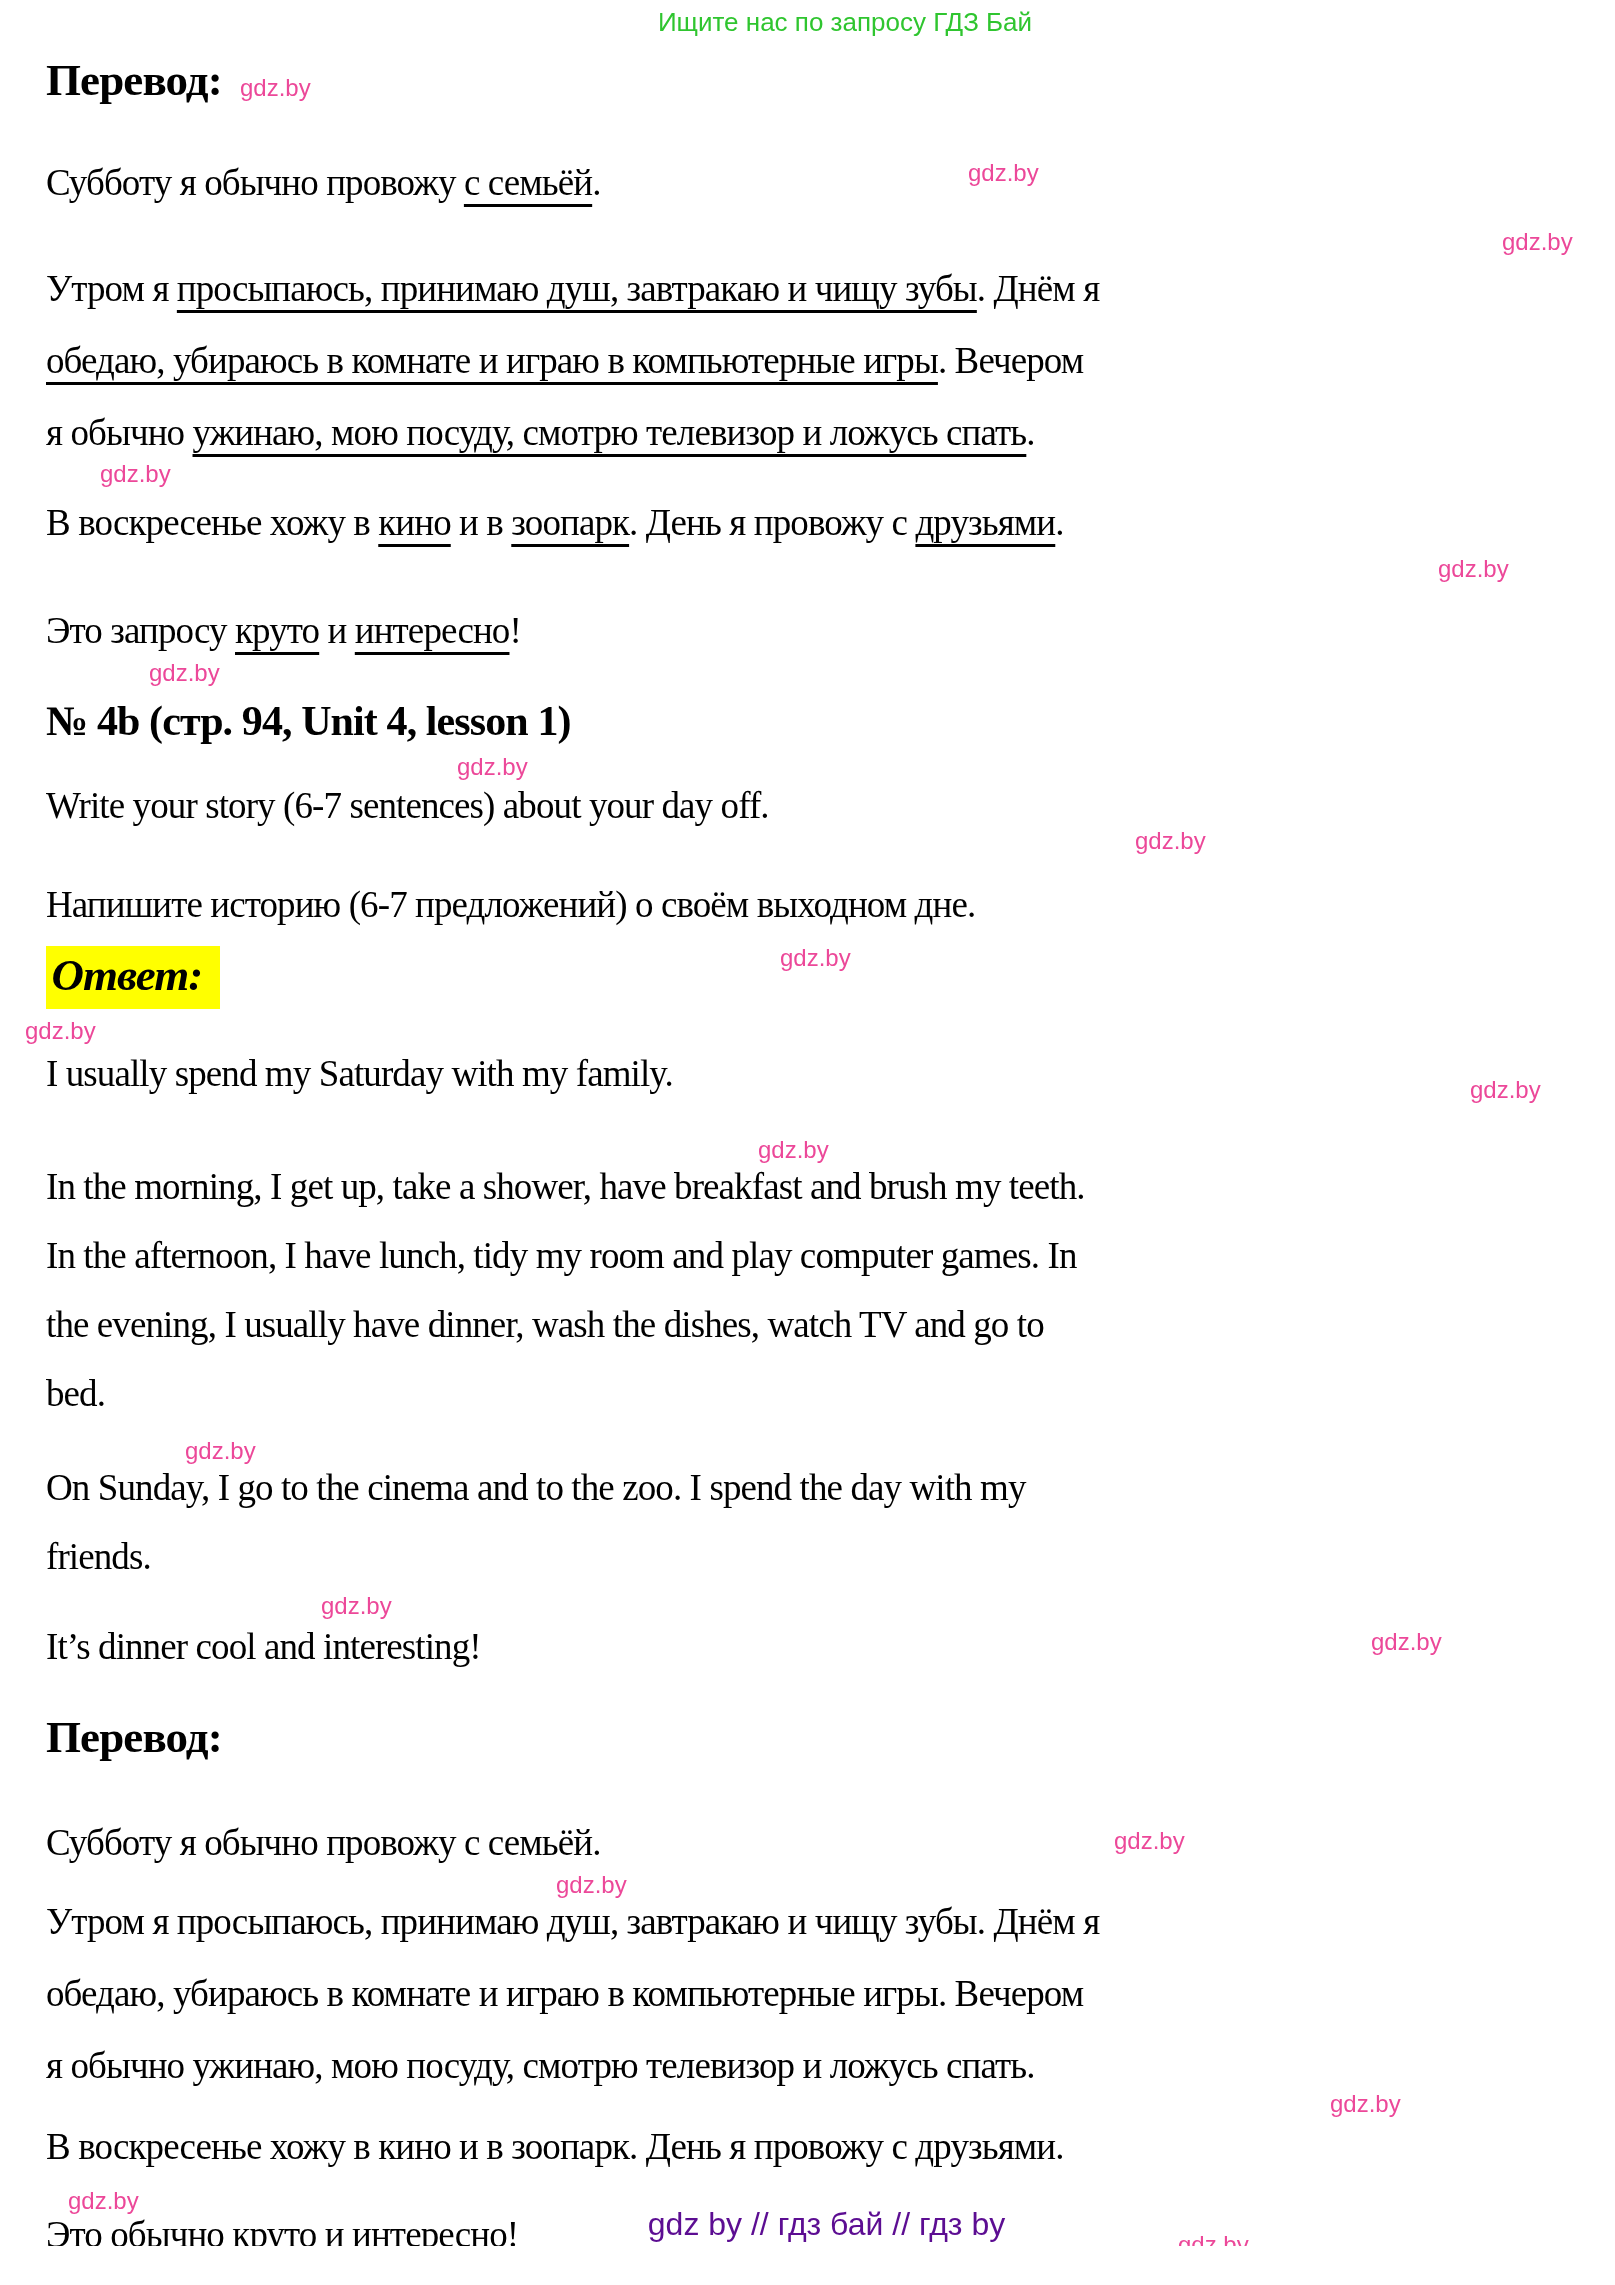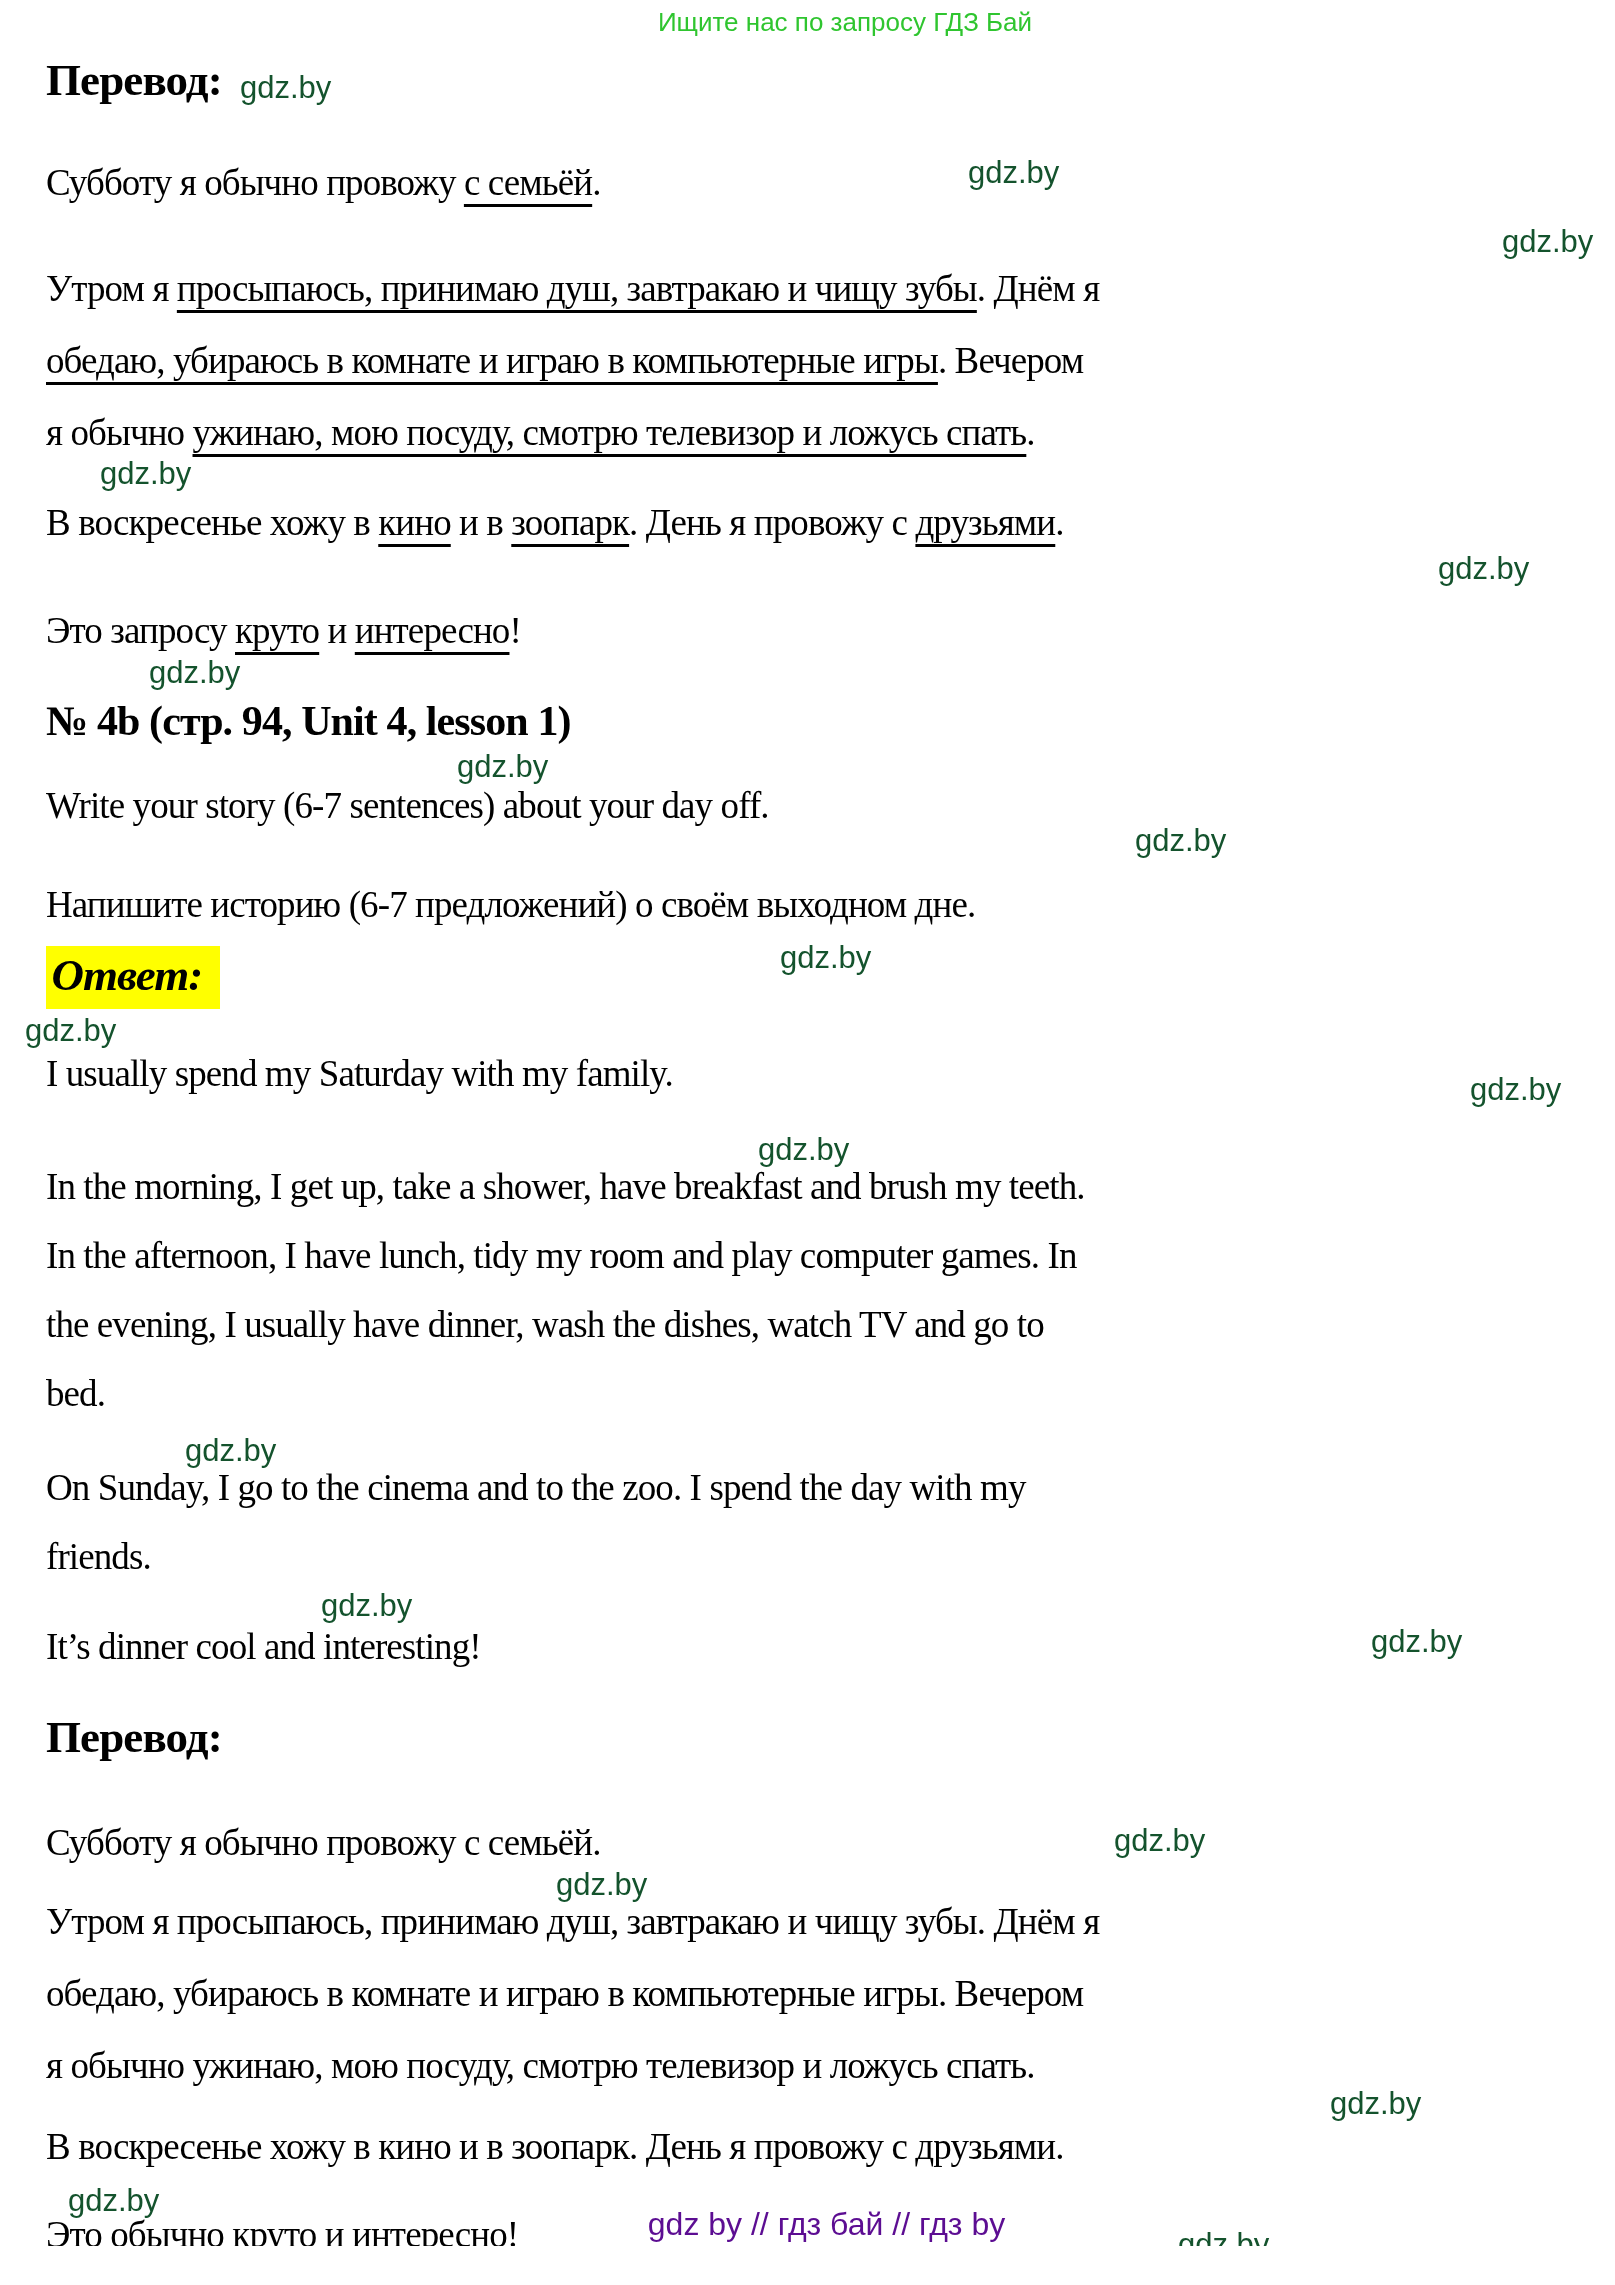--- a/index.html
+++ b/index.html
@@ -8,21 +8,21 @@
   .content{padding:0 16.3px 0 9px;}
   .banner{padding-top:7.2px;text-align:center;font-family:"Liberation Sans",sans-serif;
           font-size:26px;color:#2fc52f;}
   h2{font-size:45px;line-height:54px;font-weight:bold;margin:0;letter-spacing:-0.9px;}
   h2.task-num{font-size:42px;}
   p{font-size:37px;line-height:72px;margin:0;letter-spacing:-0.9px;}
   .lh76{line-height:69px;}
   .pre{white-space:pre-line;}
   .u{text-decoration:underline;text-decoration-thickness:3.2px;text-underline-offset:9px;}
   .hl{background:#ffff00;padding:3.6px 18px 9px 5.4px;font-style:italic;}
-  .wm{position:absolute;font-family:"Liberation Sans",sans-serif;font-size:31px;color:#14532d;
+  .wm{position:absolute;font-family:"Liberation Sans",sans-serif;font-size:24px;color:#ec4899;
       letter-spacing:0;line-height:27px;}
   .footer{position:absolute;left:0;right:0;bottom:3px;text-align:center;
           font-family:"Liberation Sans",sans-serif;font-size:32px;color:#5c0d92;}
   
   .mt16{margin-top:14.5px;}  .mt44{margin-top:40px;}  .mt38{margin-top:34px;}
   .mt20{margin-top:18px;}  .mt40{margin-top:36px;}  .mt30{margin-top:27px;}
   .mt24{margin-top:22px;}  .mt8{margin-top:7.2px;}    .mt46{margin-top:42px;}
   .mt28{margin-top:25px;}  .mt22{margin-top:20px;}  .mt48{margin-top:43px;}
   .mt10{margin-top:9px;}  .mt18{margin-top:16.3px;}
 </style>

